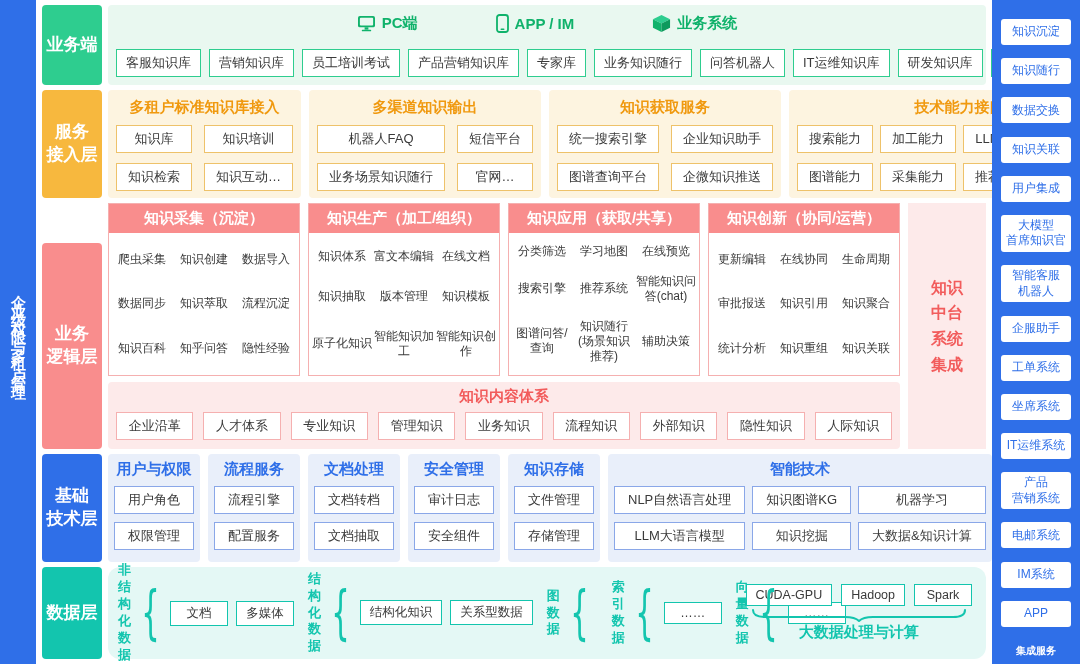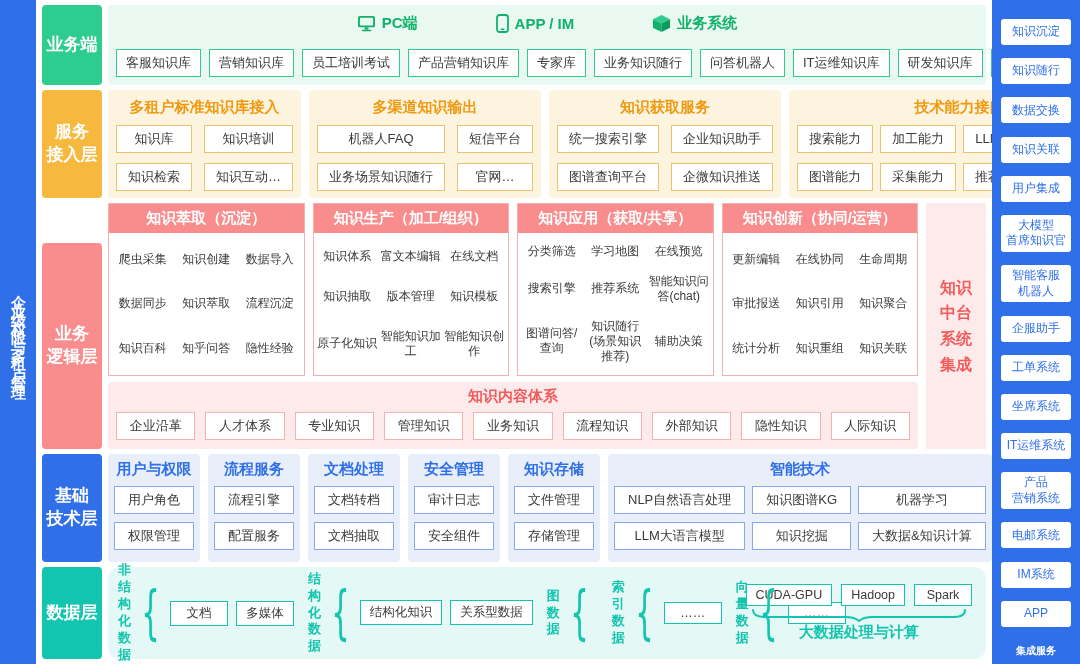--- a/index.html
+++ b/index.html
@@ -49,21 +49,21 @@
   .box-o{border:1px solid var(--orange_border); padding:4px 11px; font-size:13px; white-space:nowrap;}
   
   .row3{height:246px;}
   .logic-outer{flex:1; display:flex; gap:8px; min-width:0;}
   .logic-left{flex:1; display:flex; flex-direction:column; gap:6px; min-width:0;}
   .logic-cols{flex:1; display:flex; gap:8px;}
   .logic-col{flex:1; background:#fff; border:1px solid var(--red_border); display:flex; flex-direction:column; min-width:0;}
   .logic-col-header{background:var(--red); color:#fff; font-weight:bold; font-size:15px; text-align:center; padding:5px 0; white-space:nowrap;}
   .logic-col-body{flex:1; display:grid; grid-template-columns:repeat(3,1fr); align-items:center; justify-items:center; padding:4px 2px; font-size:12px; color:var(--ink); text-align:center;}
   .logic-item{padding:1px; line-height:1.25;}
-  .logic-side{width:60px; flex-shrink:0; background:var(--red_light); display:flex; align-items:center; justify-content:center;}
+  .logic-side{width:78px; flex-shrink:0; background:var(--red_light); display:flex; align-items:center; justify-content:center;}
   .logic-side span{display:block; width:34px; color:var(--red_text); font-weight:bold; font-size:16px; line-height:1.6; text-align:center;}
   .content-band{background:var(--red_light); border-radius:4px; padding:5px 8px 9px; display:flex; flex-direction:column; gap:6px;}
   .content-title{color:var(--red_text); font-weight:bold; font-size:15px; text-align:center;}
   .content-items{display:flex; gap:10px;}
   .box-r{flex:1; border:1px solid var(--red_border); padding:4px 0; font-size:13px; white-space:nowrap;}
   
   .row4{height:108px;}
   .tech-groups{flex:1; display:flex; gap:8px; min-width:0;}
   .tech-group{flex:1; background:var(--blue_light); border-radius:4px; padding:6px 6px; display:flex; flex-direction:column; align-items:center; gap:7px;}
   .tech-group:first-child{flex:1.25;}
@@ -197,21 +197,21 @@
   </section>
 
   <section class="row row3">
     <div class="row-label red-bg">业务
 逻辑层</div>
     <div class="logic-outer">
       <div class="logic-left">
         <div class="logic-cols">
 
         <div class="logic-col">
-              <div class="logic-col-header">知识萃取（沉淀）</div>
+              <div class="logic-col-header">知识采集（沉淀）</div>
               <div class="logic-col-body">
 
               <span class="logic-item">爬虫采集</span>
                 <span class="logic-item">知识创建</span>
                 <span class="logic-item">数据导入</span>
                 <span class="logic-item">数据同步</span>
                 <span class="logic-item">知识萃取</span>
                 <span class="logic-item">流程沉淀</span>
                 <span class="logic-item">知识百科</span>
                 <span class="logic-item">知乎问答</span>

